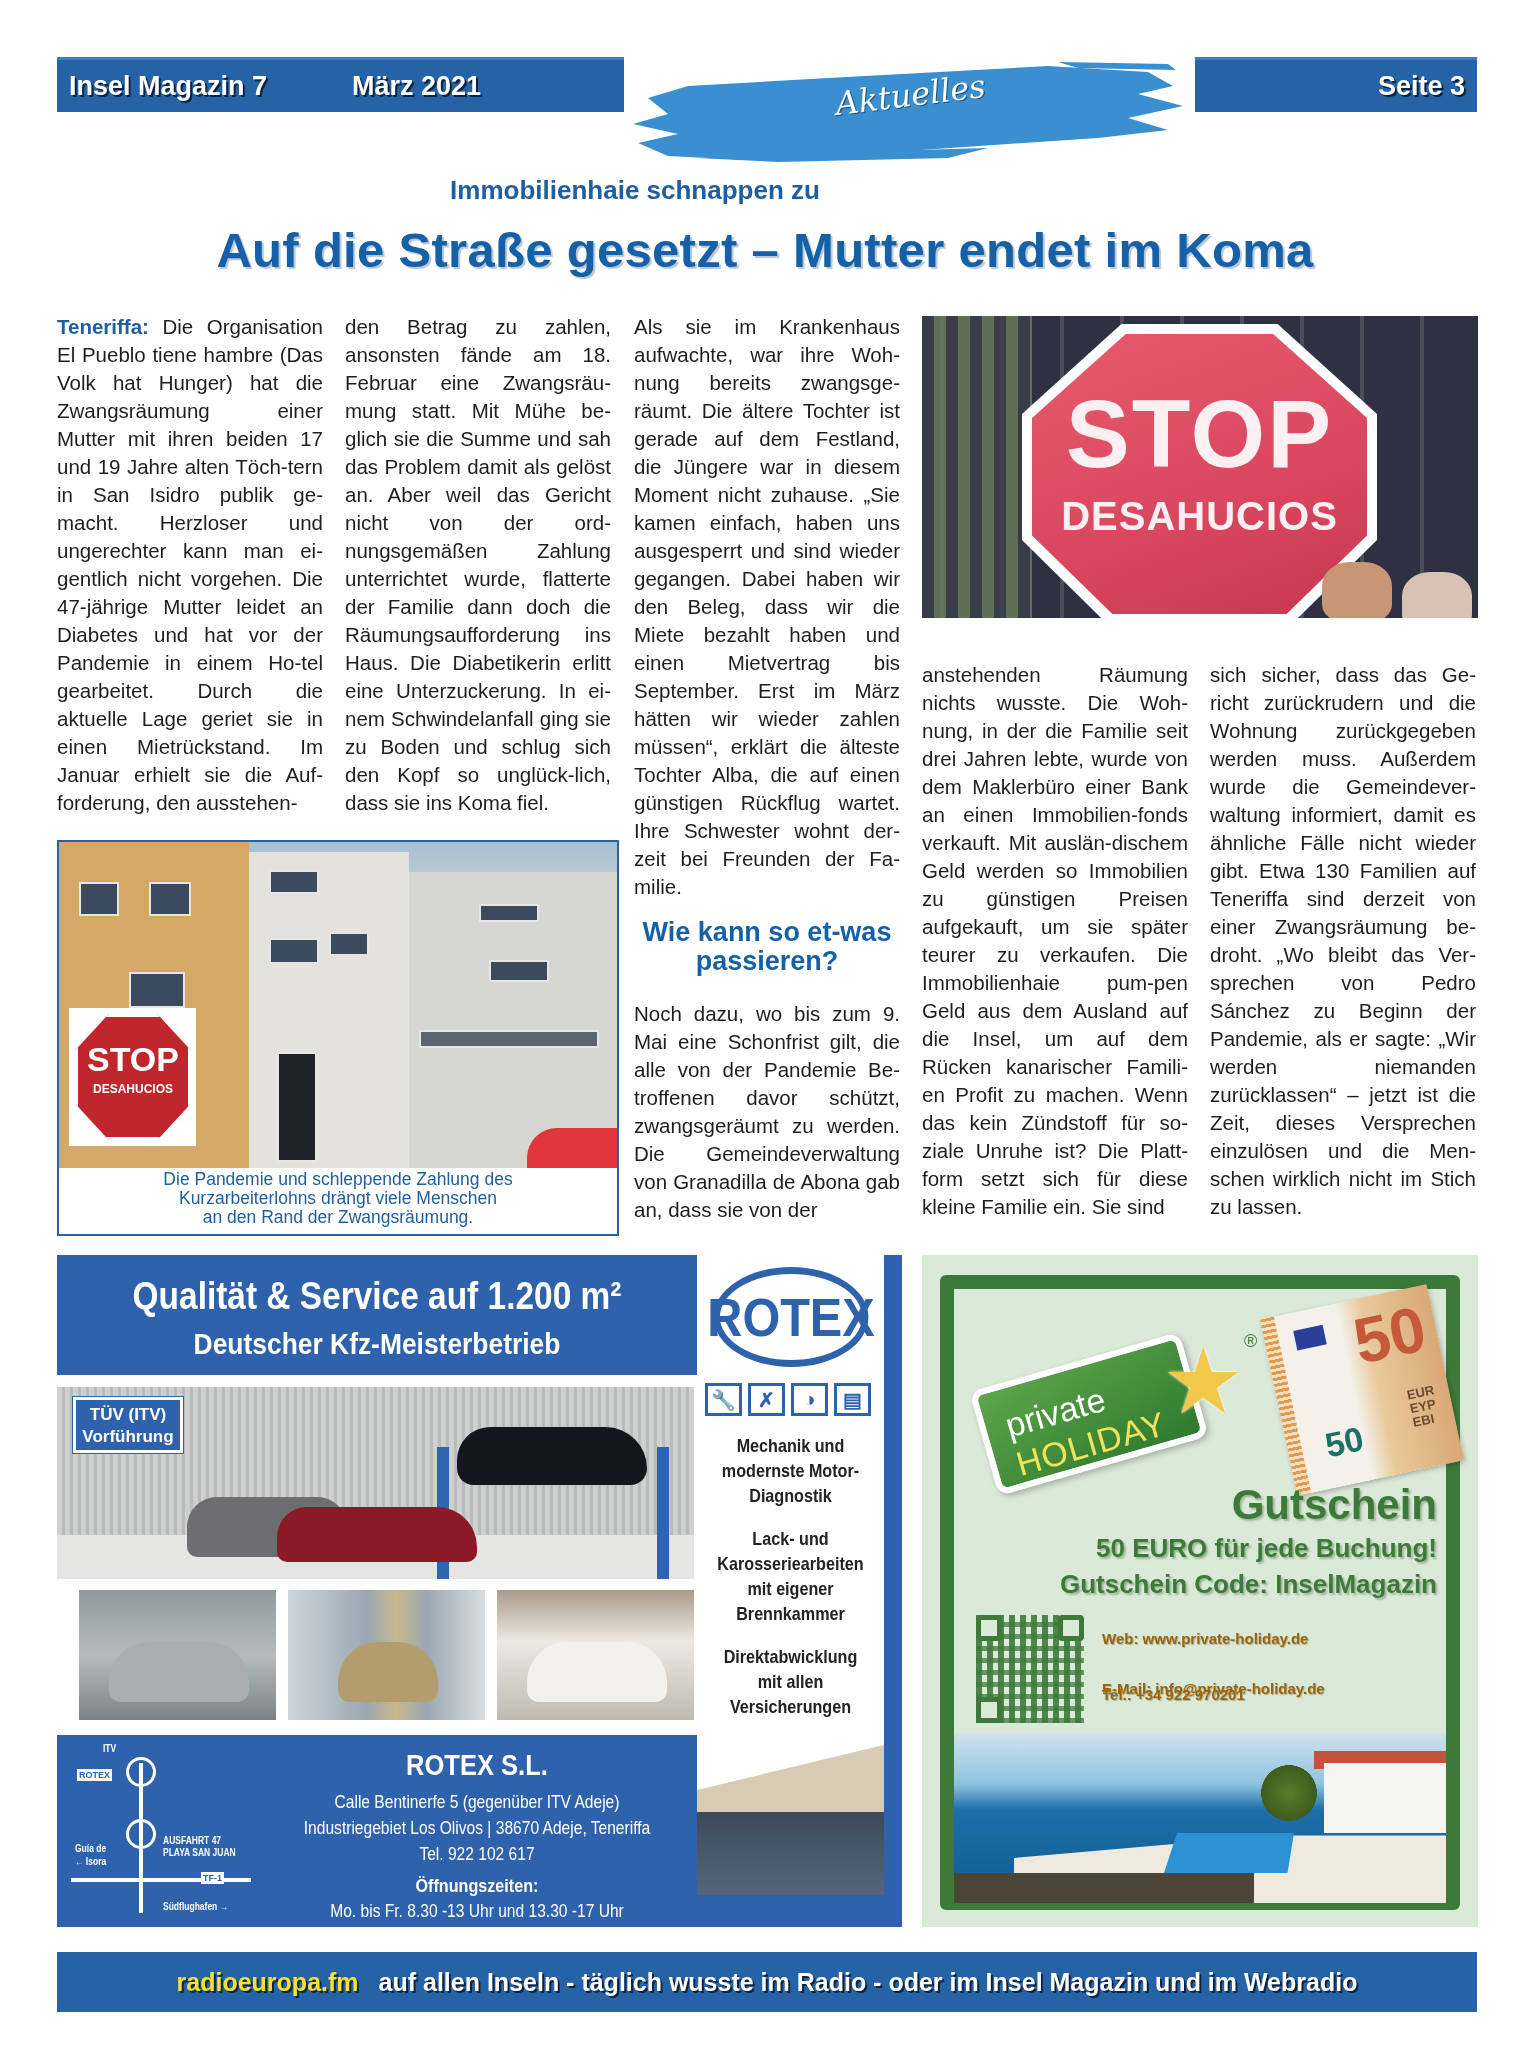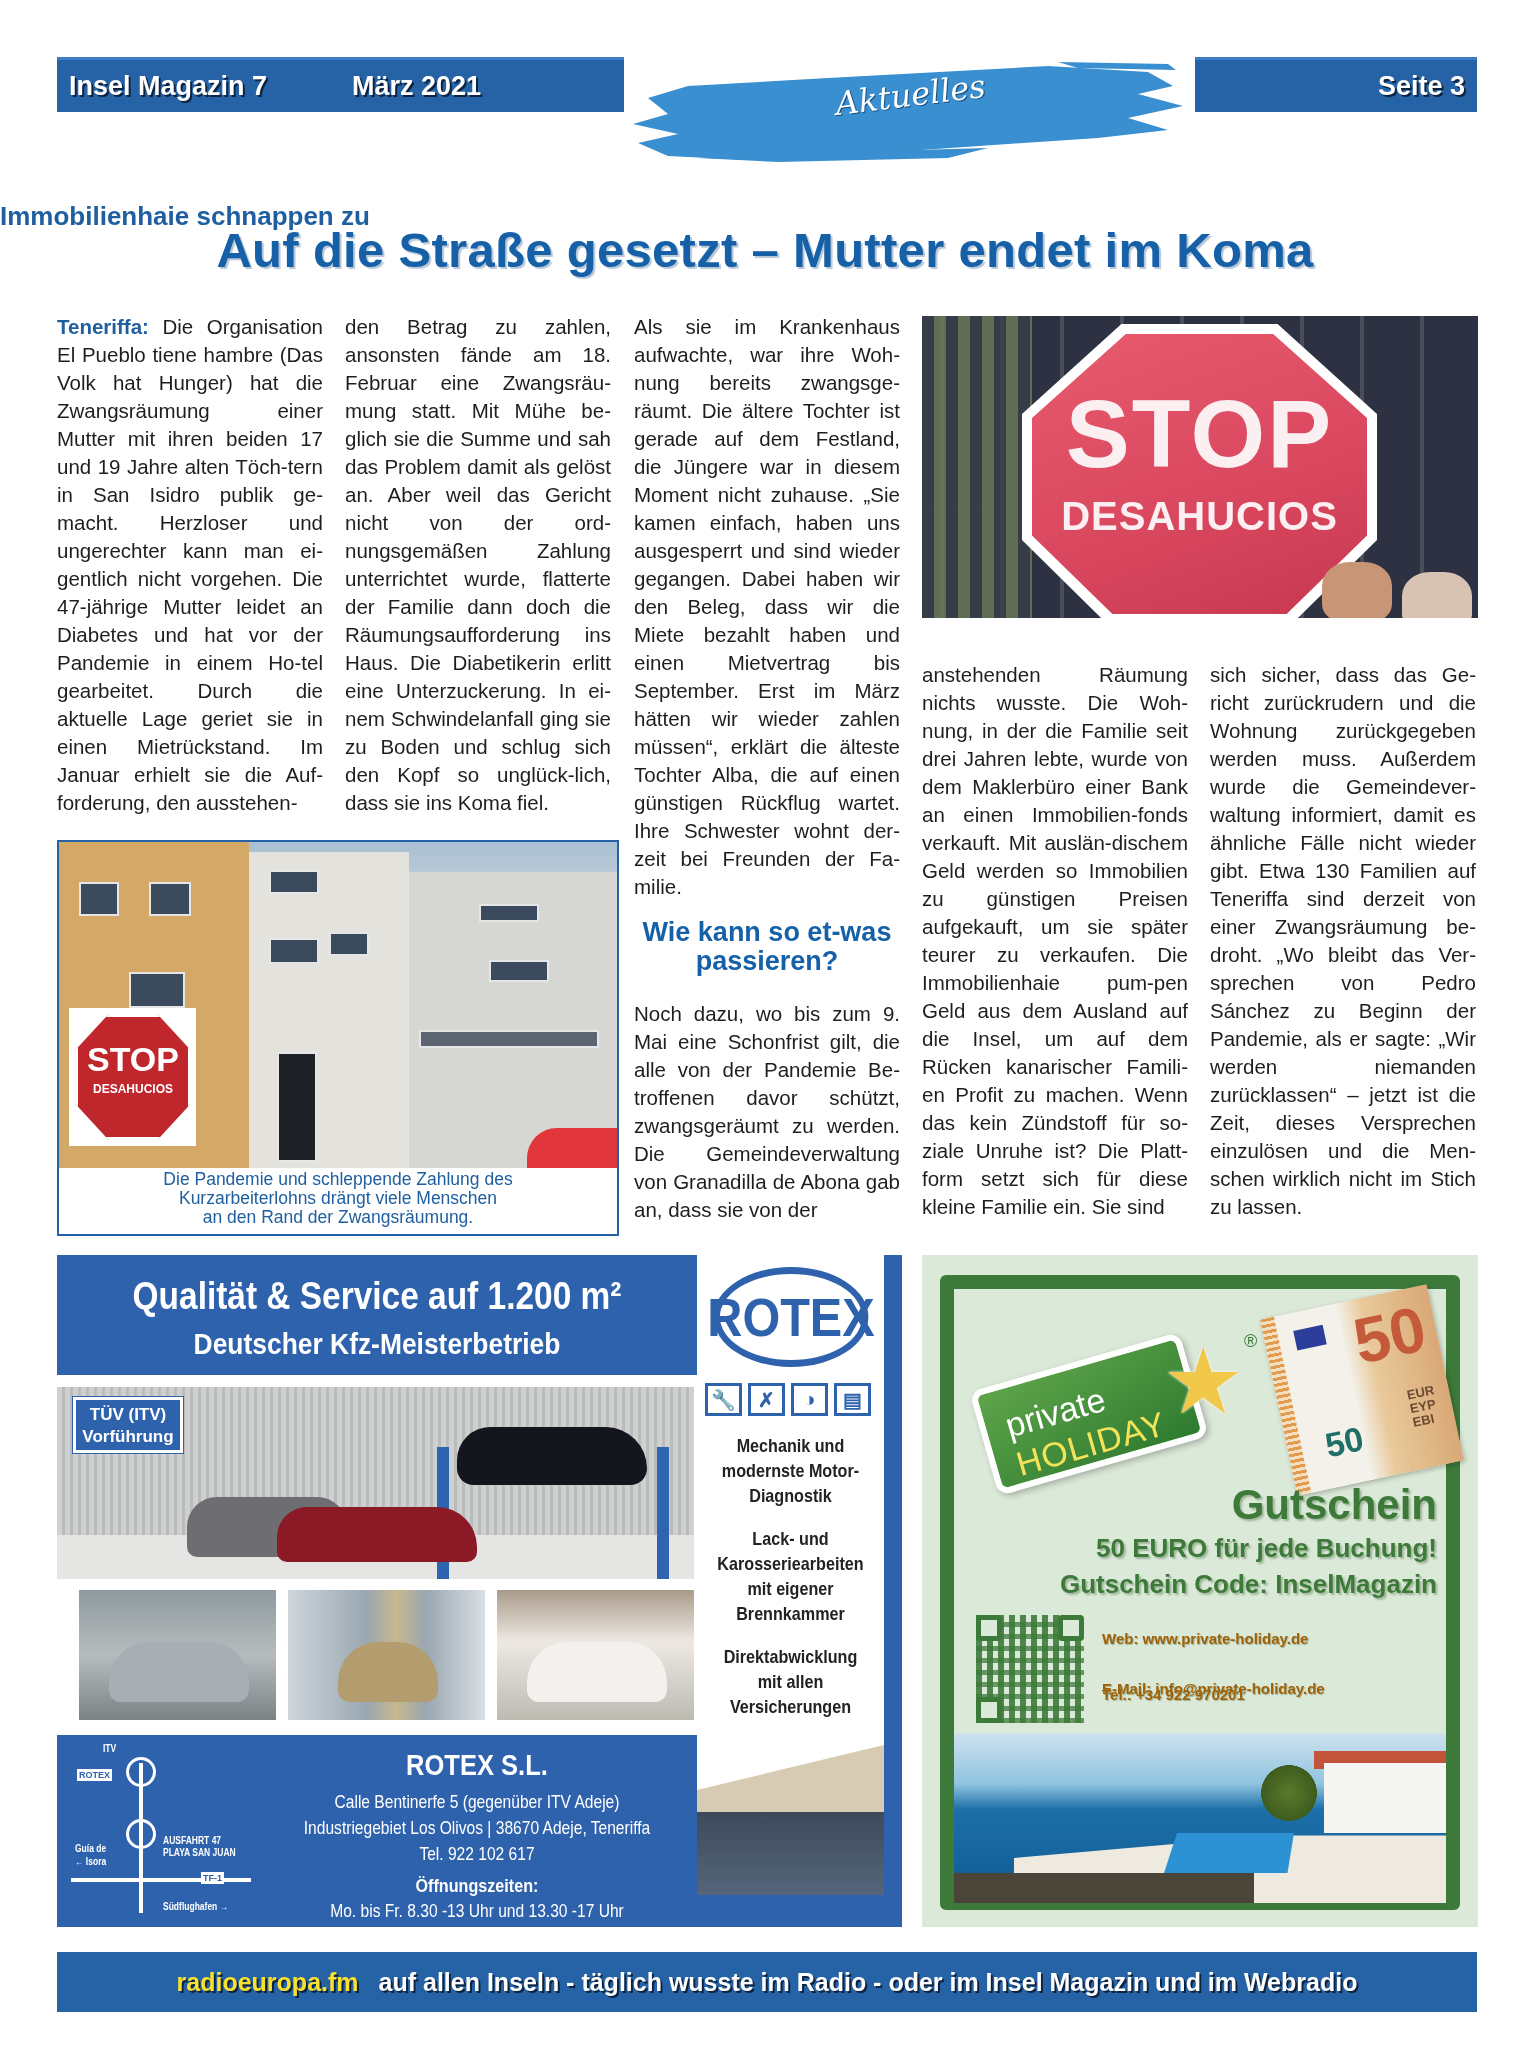--- a/index.html
+++ b/index.html
@@ -19,22 +19,22 @@
   .brush { position: absolute; left: 628px; top: 58px; width: 565px; height: 105px; }
   .brush svg { width: 100%; height: 100%; display: block; }
   .brush-label {
     position: absolute; left: 0; top: 18px; width: 100%; text-align: center;
     color: #fff; font-family: "DejaVu Serif", serif; font-style: italic; font-size: 32px;
     transform: rotate(-7deg); text-shadow: 1px 1px 0 #1a4f80;
   }
 
   
   .kicker {
-    position: absolute; top: 175px; left: 0; width: 1270px; text-align: left;
-    color: #1f5fa0; font-weight: bold; font-size: 26px; margin-top: 26px;
+    position: absolute; top: 175px; left: 0; width: 1270px; text-align: center;
+    color: #1f5fa0; font-weight: bold; font-size: 26px;
   }
   .headline {
     position: absolute; top: 222px; left: 0; width: 1530px; text-align: center;
     color: #1660a8; font-weight: bold; font-size: 49px; letter-spacing: 0.3px;
     text-shadow: 2px 2px 1px #b7c6d6;
   }
 
   
   .col {
     position: absolute; font-size: 20.5px; line-height: 28px; text-align: justify;

